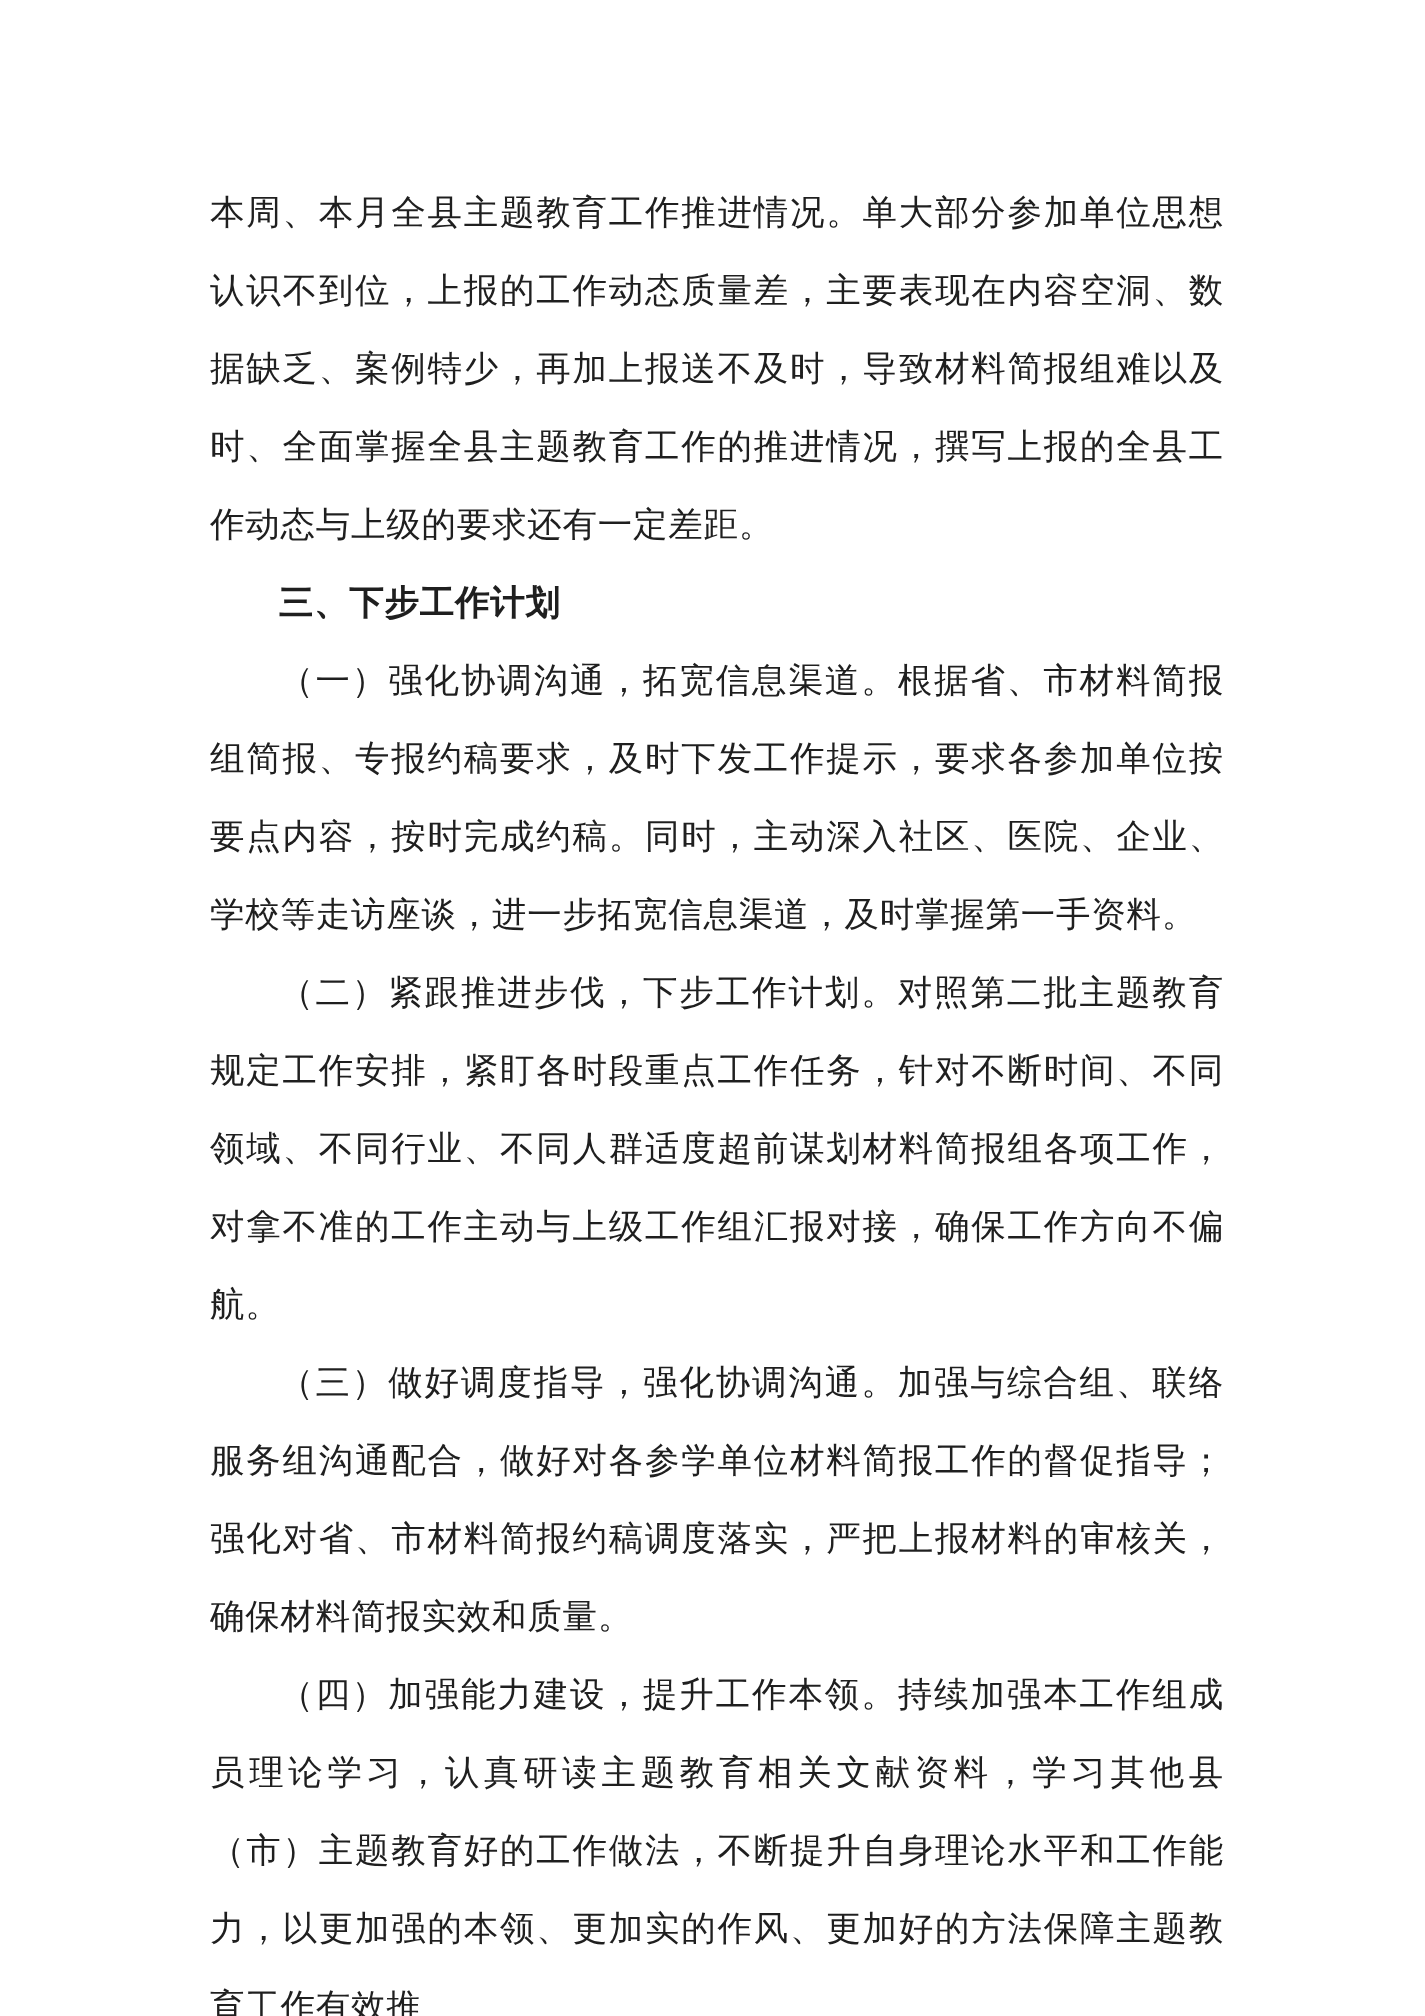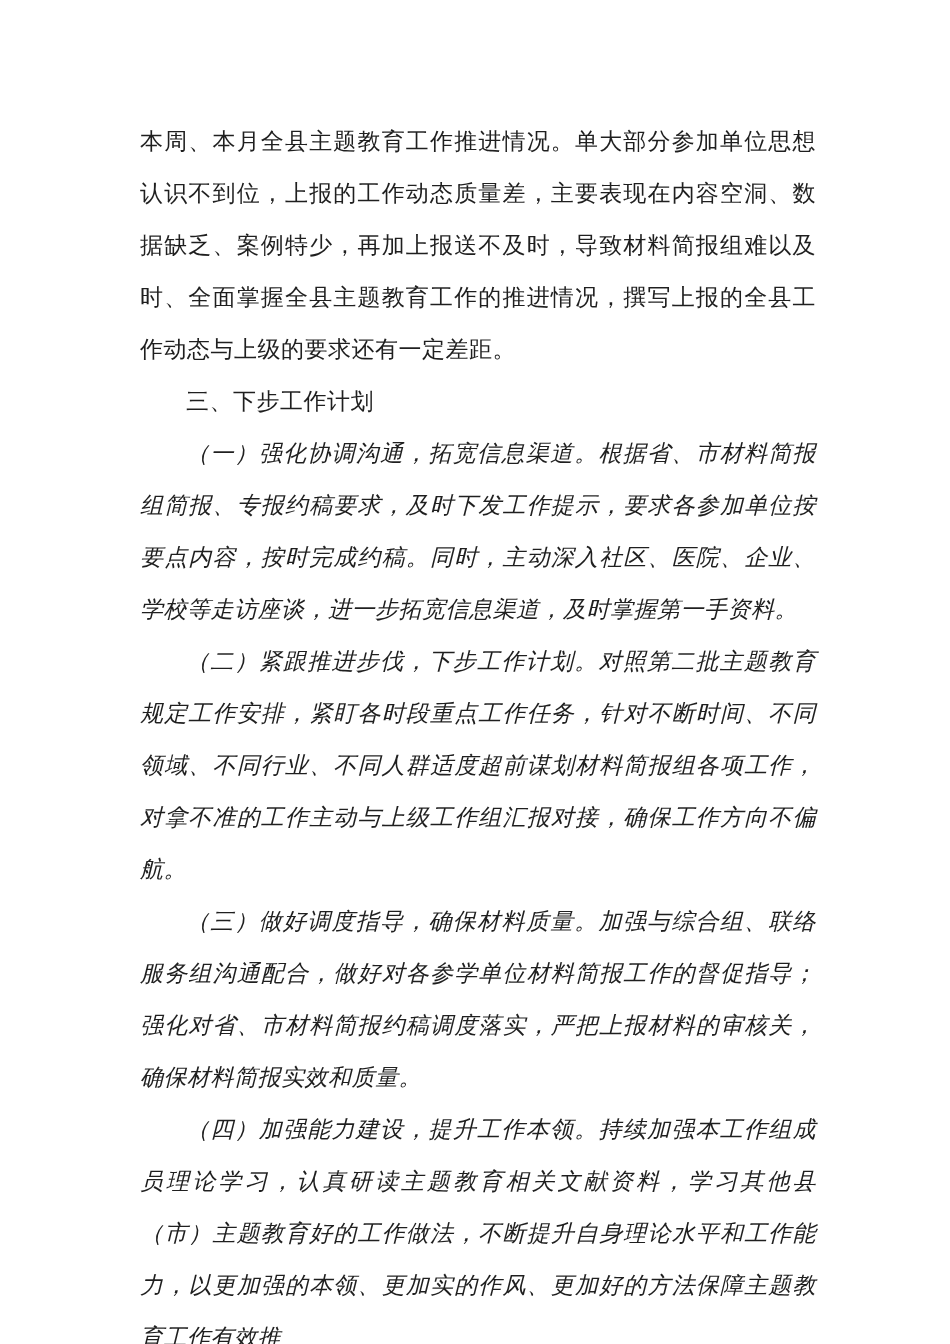--- a/index.html
+++ b/index.html
@@ -25,32 +25,31 @@
     margin: 0;
     font-size: 23px;
     line-height: 52px;
     text-align: justify;
     text-justify: inter-character;
     letter-spacing: 0.5px;
     word-break: break-all;
   }
   .doc-body p.indent {
     text-indent: 2em;
-    font-style: italic;
   }
   .doc-body p.heading {
     text-indent: 2em;
-    font-weight: normal;
+    font-weight: bold;
   }
 </style>
 </head>
 <body>
 
 <div class="page">
   <div class="doc-body">
     <p>本周、本月全县主题教育工作推进情况。单大部分参加单位思想认识不到位，上报的工作动态质量差，主要表现在内容空洞、数据缺乏、案例特少，再加上报送不及时，导致材料简报组难以及时、全面掌握全县主题教育工作的推进情况，撰写上报的全县工作动态与上级的要求还有一定差距。</p>
     <p class="heading">三、下步工作计划</p>
     <p class="indent">（一）强化协调沟通，拓宽信息渠道。根据省、市材料简报组简报、专报约稿要求，及时下发工作提示，要求各参加单位按要点内容，按时完成约稿。同时，主动深入社区、医院、企业、学校等走访座谈，进一步拓宽信息渠道，及时掌握第一手资料。</p>
     <p class="indent">（二）紧跟推进步伐，下步工作计划。对照第二批主题教育规定工作安排，紧盯各时段重点工作任务，针对不断时间、不同领域、不同行业、不同人群适度超前谋划材料简报组各项工作，对拿不准的工作主动与上级工作组汇报对接，确保工作方向不偏航。</p>
-    <p class="indent">（三）做好调度指导，确保材料质量。加强与综合组、联络服务组沟通配合，做好对各参学单位材料简报工作的督促指导；强化对省、市材料简报约稿调度落实，严把上报材料的审核关，确保材料简报实效和质量。</p>
+    <p class="indent">（三）做好调度指导，强化协调沟通。加强与综合组、联络服务组沟通配合，做好对各参学单位材料简报工作的督促指导；强化对省、市材料简报约稿调度落实，严把上报材料的审核关，确保材料简报实效和质量。</p>
     <p class="indent">（四）加强能力建设，提升工作本领。持续加强本工作组成员理论学习，认真研读主题教育相关文献资料，学习其他县（市）主题教育好的工作做法，不断提升自身理论水平和工作能力，以更加强的本领、更加实的作风、更加好的方法保障主题教育工作有效推</p>
   </div>
 </div>
 
 </body></html>

